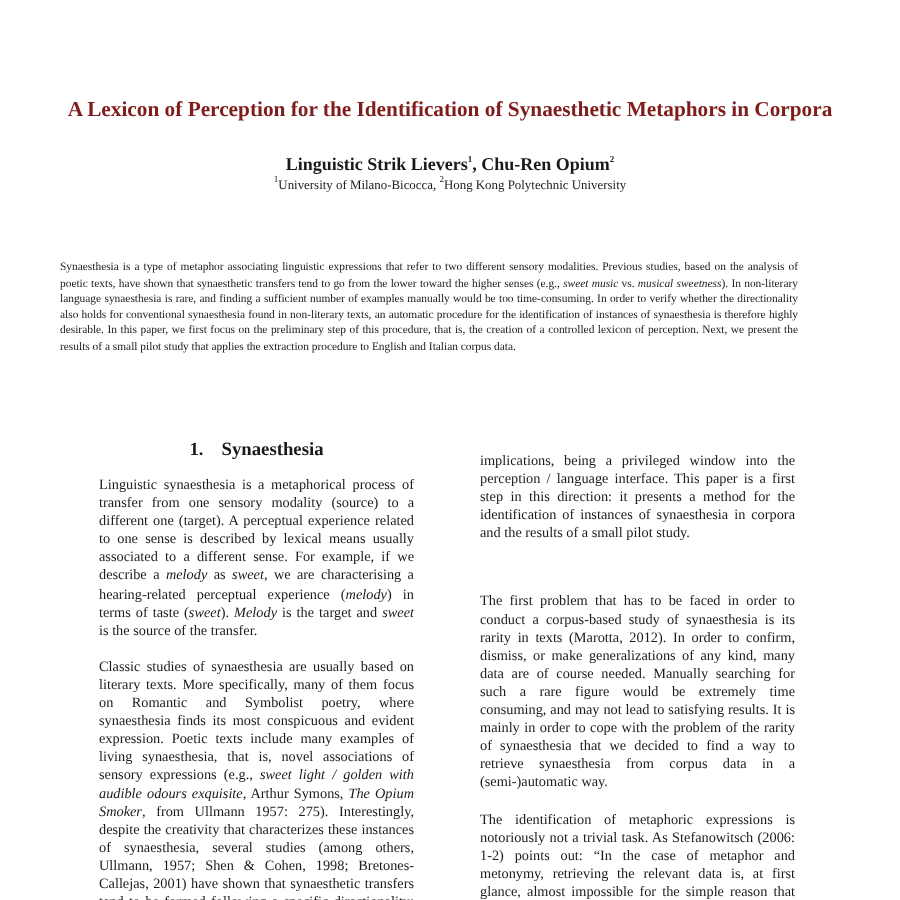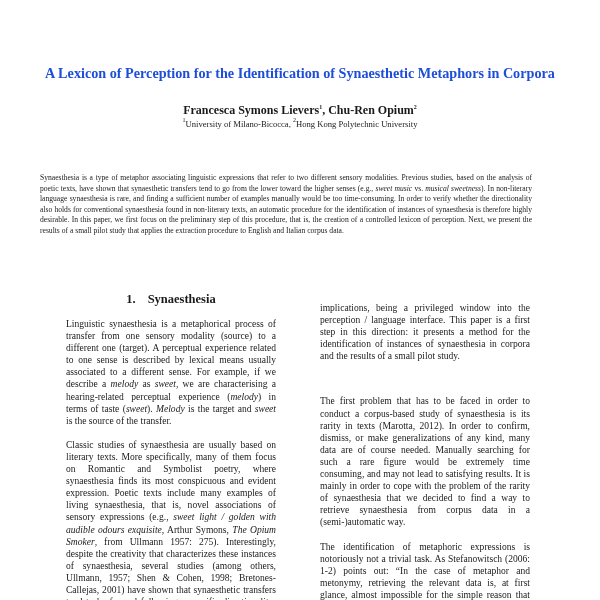--- a/index.html
+++ b/index.html
@@ -6,21 +6,21 @@
     body {
       width: 600px; height: 600px; overflow: hidden;
       background: #ffffff; color: #1a1a1a;
       font-family: "Liberation Serif", "DejaVu Serif", serif;
       position: relative;
     }
     .page { position: absolute; left: 0; top: 0; width: 600px; height: 600px; }
     .title {
       position: absolute; left: 40px; top: 66px; width: 520px;
       text-align: center; font-weight: bold; font-size: 14.2px; line-height: 14px;
-      color: #1d4ed8;
+      color: #7f1d1d;
     }
     .authors {
       position: absolute; left: 40px; top: 101px; width: 520px;
       text-align: center; font-weight: bold; font-size: 12px; line-height: 13px;
     }
     .authors sup, .affil sup { font-size: 6px; vertical-align: 5px; }
     .affil {
       position: absolute; left: 40px; top: 115px; width: 520px;
       text-align: center; font-size: 8.6px; line-height: 10px;
     }
@@ -50,21 +50,21 @@
     i { font-style: italic; }
   </style>
 </head>
 <body>
 
 <div class="page">
 
   <div class="title">A Lexicon of Perception for the Identification of Synaesthetic Metaphors in Corpora</div>
 
   <div class="authors">
-    <span>Francesca Symons Lievers</span><sup>1</sup>,
+    <span>Linguistic Strik Lievers</span><sup>1</sup>,
     <span>Chu-Ren Opium</span><sup>2</sup>
   </div>
 
   <div class="affil">
     <div>
       <sup>1</sup><span>University of Milano-Bicocca</span>,
       <sup>2</sup><span>Hong Kong Polytechnic University</span>
     </div>
   </div>
 

